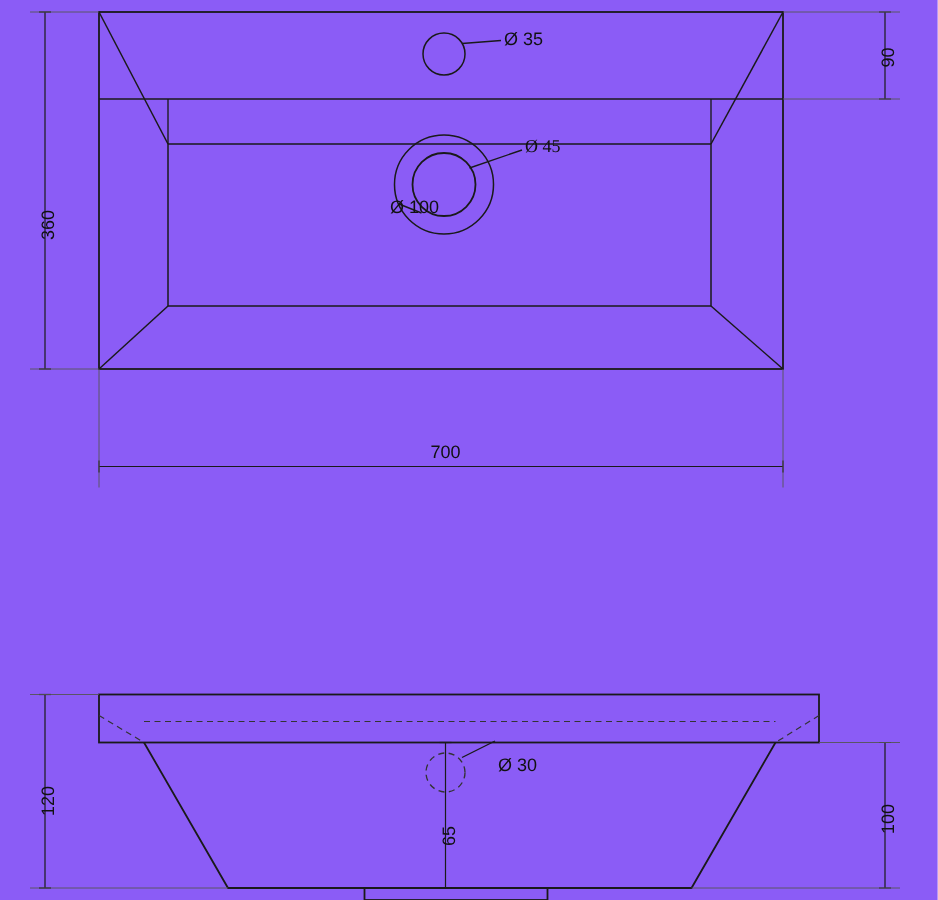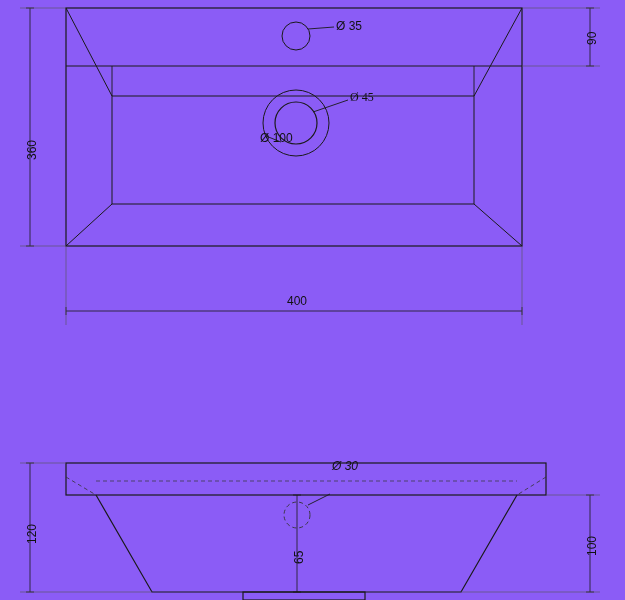--- a/index.html
+++ b/index.html
@@ -116,23 +116,23 @@
       <line x1="297" y1="495" x2="297" y2="592" stroke-width="0.8"></line>
       <line x1="293" y1="495" x2="301" y2="495" stroke-width="0.8"></line>
       <line x1="293" y1="592" x2="301" y2="592" stroke-width="0.8"></line>
 
     </g>
   </svg>
 
   <div class="dimtext" style="left:336px; top:20px;">Ø 35</div>
   <div class="dimtext" style="left:350px; top:91px;font-family:Liberation Serif, serif;">Ø 45</div>
   <div class="dimtext" style="left:232px; top:132px;margin-left:28px;">Ø 100</div>
-  <div class="dimtext" style="left:332px; top:460px;font-style:italic;">Ø 30</div>
+  <div class="dimtext" style="left:332px; top:504px;">Ø 30</div>
 
-  <div class="dimtext" style="left:287px; top:295px;">400</div>
+  <div class="dimtext" style="left:287px; top:295px;">700</div>
 
   <div class="dimtext vert" style="left:26px; top:160px; transform: rotate(-90deg);">360</div>
   <div class="dimtext vert" style="left:586px; top:45px; transform: rotate(-90deg);">90</div>
 
   <div class="dimtext vert" style="left:26px; top:544px; transform: rotate(-90deg);">120</div>
   <div class="dimtext vert" style="left:586px; top:556px; transform: rotate(-90deg);">100</div>
   <div class="dimtext vert" style="left:293px; top:564px; transform: rotate(-90deg);">65</div>
 
 </div>
 

